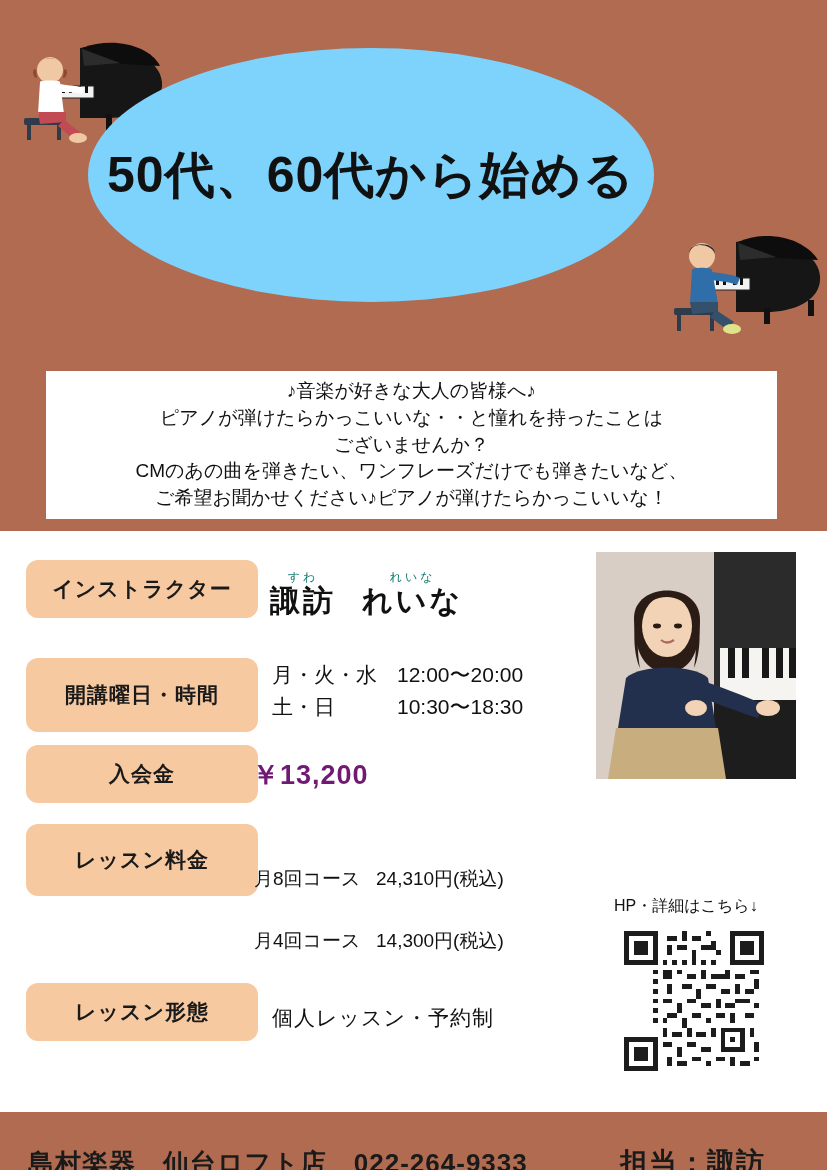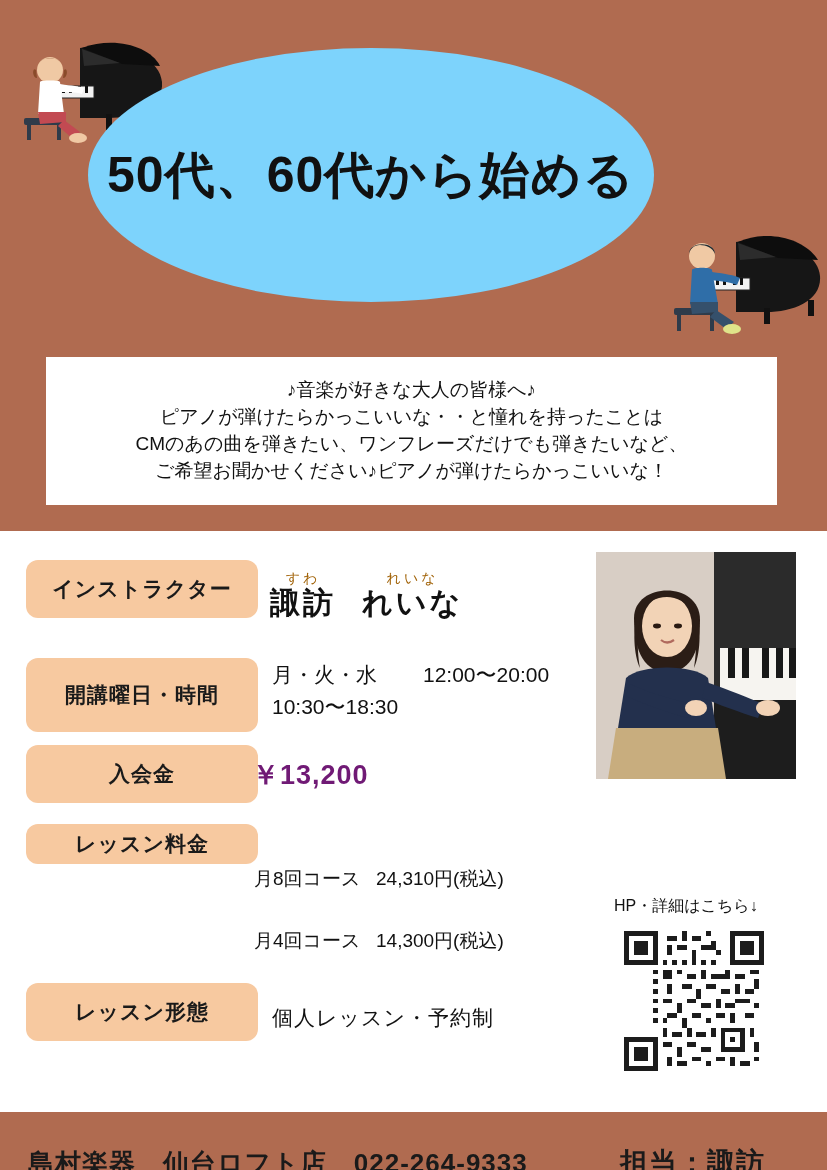--- a/index.html
+++ b/index.html
@@ -52,21 +52,21 @@
     color: #111111;
     letter-spacing: 1px;
     line-height: 1.12;
     white-space: nowrap;
   }
 
   
   .lead-box {
     position: absolute;
     left: 46px;
-    top: 357px;
+    top: 371px;
     width: 731px;
     height: 148px;
     background: #ffffff;
     display: flex;
     flex-direction: column;
     align-items: center;
     justify-content: center;
     text-align: center;
     padding: 4px 10px;
     box-sizing: border-box;
@@ -121,43 +121,43 @@
   
   .ruby-wrap {
     position: absolute;
     left: 270px;
     top: 40px;
     display: flex;
     align-items: flex-end;
   }
   .ruby-item { text-align: center; margin-right: 26px; }
   .ruby-small {
-    font-size: 14px;
-    color: #a16207;
+    font-size: 12px;
+    color: #0f766e;
     line-height: 1.1;
     letter-spacing: 3px;
   }
   .ruby-main {
     font-size: 30px;
     font-weight: bold;
     color: #111;
     line-height: 1.15;
     letter-spacing: 3px;
   }
 
   
   .sched {
     position: absolute;
     left: 272px;
     top: 128px;
     font-size: 21px;
     color: #111111;
     line-height: 1.5;
   }
-  .sched-row { display: flex; gap: 26px; }
+  .sched-row { display: flex; }
   .sched-days { width: 125px; }
   .sched-time { width: 180px; }
 
   
   .fee {
     position: absolute;
     left: 252px;
     top: 226px;
     font-size: 27px;
     font-weight: bold;
@@ -316,20 +316,21 @@
       <path d="M72 60 C86 62 94 63 100 66 L97 73 C90 70 78 69 72 68 Z" fill="#2f6ea8"></path>
       <path d="M50 90 L78 90 L78 100 L52 102 Z" fill="#35506b"></path>
       <path d="M76 98 L94 110 L86 117 L70 105 Z" fill="#35506b"></path>
       <ellipse cx="92" cy="117" rx="9" ry="5" fill="#dfe48a"></ellipse>
     </svg>
   </div>
 
   <div class="lead-box">
     <p>♪音楽が好きな大人の皆様へ♪</p>
     <p>ピアノが弾けたらかっこいいな・・と憧れを持ったことは</p>
+    <p>ございませんか？</p>
     <p>CMのあの曲を弾きたい、ワンフレーズだけでも弾きたいなど、</p>
     <p>ご希望お聞かせください♪ピアノが弾けたらかっこいいな！</p>
   </div>
 </div>
 
 <div class="main">
 
   <div class="row-label" style="left:18px; top:29px; width:232px; height:58px;">インストラクター</div>
 
   <div class="ruby-wrap">
@@ -344,28 +345,29 @@
   </div>
 
   <div class="row-label" style="left:18px; top:127px; width:232px; height:74px;">開講曜日・時間</div>
 
   <div class="sched">
     <div class="sched-row">
       <span class="sched-days">月・火・水</span>
       <span class="sched-time">12:00〜20:00</span>
     </div>
     <div class="sched-row">
+      <span class="sched-days">土・日</span>
       <span class="sched-time">10:30〜18:30</span>
     </div>
   </div>
 
   <div class="row-label" style="left:18px; top:214px; width:232px; height:58px;">入会金</div>
   <div class="fee">￥13,200</div>
 
-  <div class="row-label" style="left:18px; top:293px; width:232px; height:40px;">レッスン料金</div>
+  <div class="row-label" style="left:18px; top:293px; width:232px; height:72px;">レッスン料金</div>
 
   <div class="prices">
     <div class="price-row">
       <span class="price-course">月8回コース</span>
       <span class="price-amount">24,310円(税込)</span>
     </div>
     <div class="price-row">
       <span class="price-course">月4回コース</span>
       <span class="price-amount">14,300円(税込)</span>
     </div>

